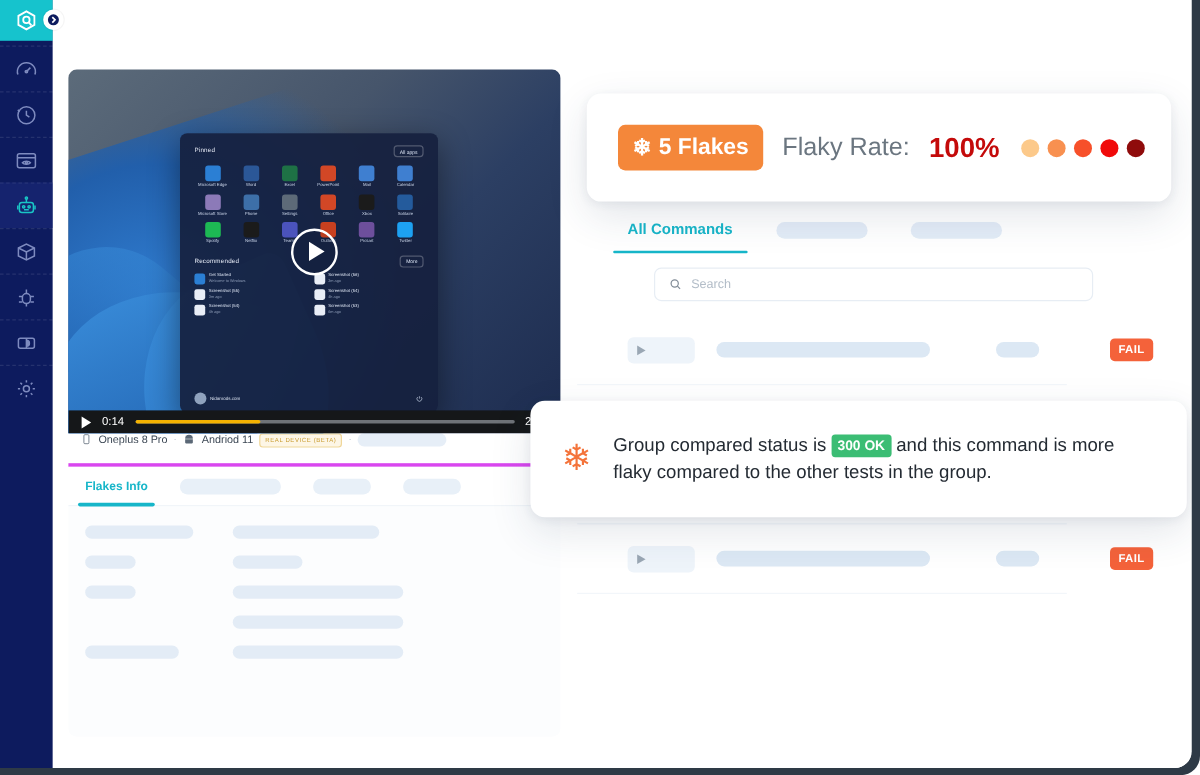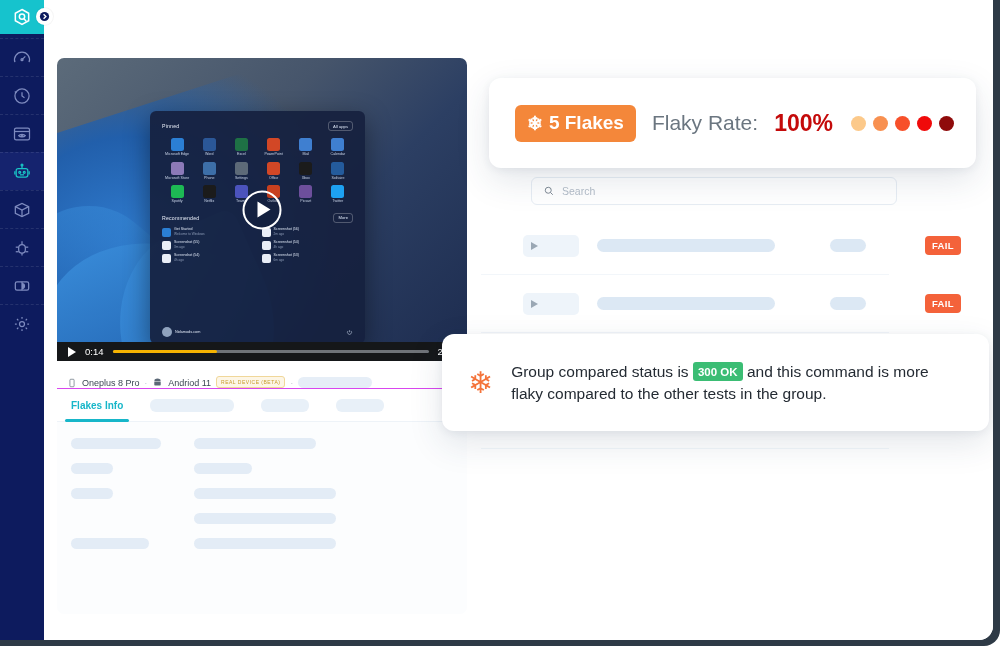--- a/index.html
+++ b/index.html
@@ -184,23 +184,23 @@
     background: #6f7378; border-radius: 2px;
   }
   .vc-fill {
     position: absolute; left: 0; top: 0; height: 3px;
     background: #f5b301; border-radius: 2px;
   }
 
   .meta-bar {
     width: 410px; height: 28px;
     background: #ffffff;
-    display: flex; align-items: flex-end; gap: 5px;
+    display: flex; align-items: flex-start; gap: 5px;
     padding: 0 10px;
-    border-bottom: 1px solid #d946ef;
+    border-bottom: 3px solid #d946ef;
   }
   .meta-txt { font-size: 9px; color: #3c4754; white-space: nowrap; }
   .meta-sep { color: #b9c4d0; font-size: 8px; }
   .meta-badge {
     font-size: 5px; color: #c89a2c; letter-spacing: .5px;
     border: 1px solid #f0d79a; background: #fdf6e6;
     border-radius: 3px; padding: 2px 4px; white-space: nowrap;
   }
   .meta-skel { width: 74px; height: 11px; border-radius: 6px; background: #e6eef7; }
 
@@ -249,21 +249,21 @@
     padding-bottom: 13px;
   }
   .rtab-active::after {
     content: ""; position: absolute; left: -12px; right: -12px; bottom: 0;
     height: 2.5px; background: #17b6c9; border-radius: 2px;
   }
   .rtab-skel { width: 76px; height: 14px; border-radius: 7px; background: #e3ecf7; margin-bottom: 12px; }
 
   .search {
     position: relative;
-    margin: 12px 0 0 50px;
+    margin: 12px 0 0 64px;
     width: 366px; height: 28px;
     border: 1px solid #e7edf4; border-radius: 6px;
     background: #ffffff;
     display: flex; align-items: center; gap: 7px;
     padding: 0 11px;
   }
   .search-ph { font-size: 10.5px; color: #b3bdc8; }
 
   .cmd-list { margin-top: 12px; }
   .cmd-row {
@@ -631,20 +631,25 @@
             <div class="bar" style="width:142px"></div>
             <div class="bar" style="width:0;height:0"></div>
             <div class="bar" style="width:142px"></div>
             <div class="bar" style="width:78px"></div>
             <div class="bar" style="width:142px"></div>
           </div>
         </div>
       </section>
 
       <section class="right-col">
+        <div class="rtabs">
+          <div class="rtab-active">All Commands</div>
+          <div class="rtab-skel"></div>
+          <div class="rtab-skel"></div>
+        </div>
 
         <div class="search">
           <svg viewBox="0 0 24 24" width="12" height="12" fill="none" stroke="#808b96" stroke-width="2">
             <circle cx="10.5" cy="10.5" r="6"></circle>
               <path d="M15 15l4.5 4.5"></path>
           </svg>
           <span class="search-ph">Search</span>
         </div>
 
         <div class="cmd-list" id="cmd-list">

